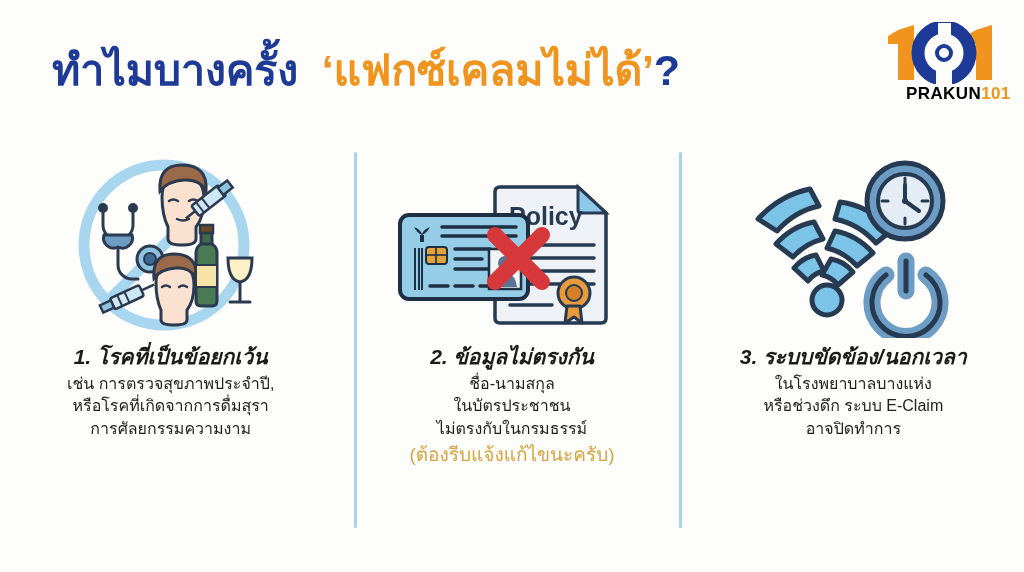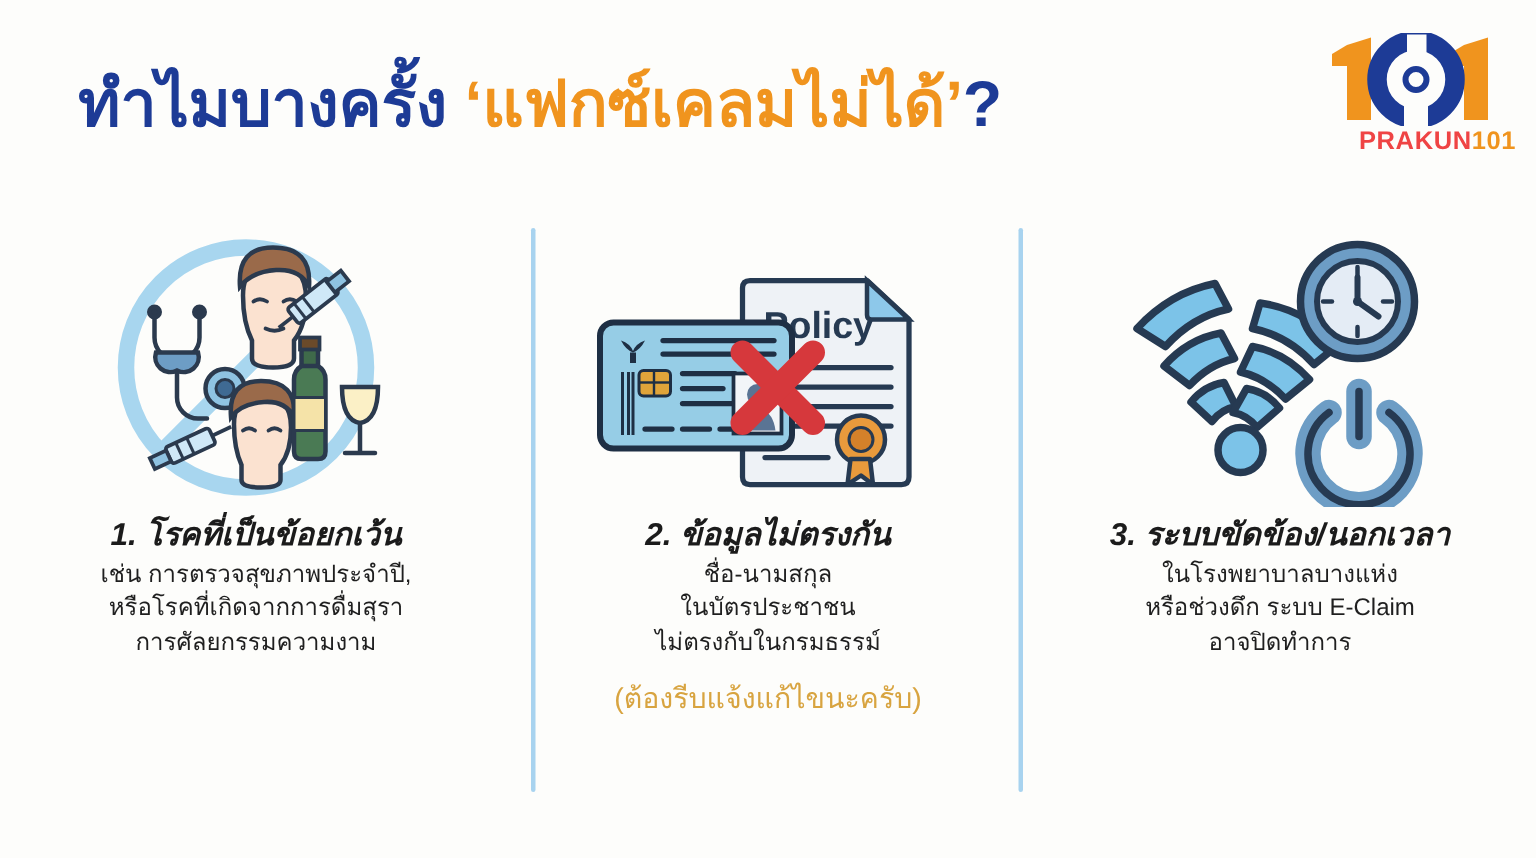--- a/index.html
+++ b/index.html
@@ -35,21 +35,21 @@
     position: absolute;
     left: 52px;
     top: 44px;
     font-size: 43px;
     font-weight: bold;
     line-height: 1.25;
     white-space: nowrap;
     letter-spacing: -0.2px;
   }
   .title .t-blue { color: #1d3b96; }
-  .title .t-orange { color: #f0941e; }
+  .title .t-orange { color: #f0941e; margin-left: 12px; }
 
   
   .logo {
     position: absolute;
     right: 16px;
     top: 22px;
     width: 128px;
     height: 92px;
   }
   .logo-mark {
@@ -59,21 +59,21 @@
   }
   .logo-wordmark {
     position: absolute;
     left: 0; top: 62px;
     width: 128px;
     text-align: center;
     font-size: 17px;
     font-weight: bold;
     letter-spacing: 0.4px;
   }
-  .logo-wordmark .w-blue { color: #ef4444; padding-left: 26px; }
+  .logo-wordmark .w-blue { color: #000000; padding-left: 26px; }
   .logo-wordmark .w-orange { color: #f0941e; }
 
   
   .divider {
     position: absolute;
     top: 152px;
     width: 3px;
     height: 376px;
     background: #a8d3ef;
     border-radius: 2px;
@@ -118,21 +118,21 @@
     line-height: 1.42;
     text-align: right;
     white-space: nowrap;
   }
   .col-note {
     font-size: 19px;
     color: #d8a440;
     line-height: 1.42;
     text-align: center;
     white-space: nowrap;
-    margin-top: 13px;
+    margin-top: 1px;
   }
 
   svg { display: block; }
 </style>
 </head>
 <body>
 
 <div id="infographic">
 
   <div class="header">

